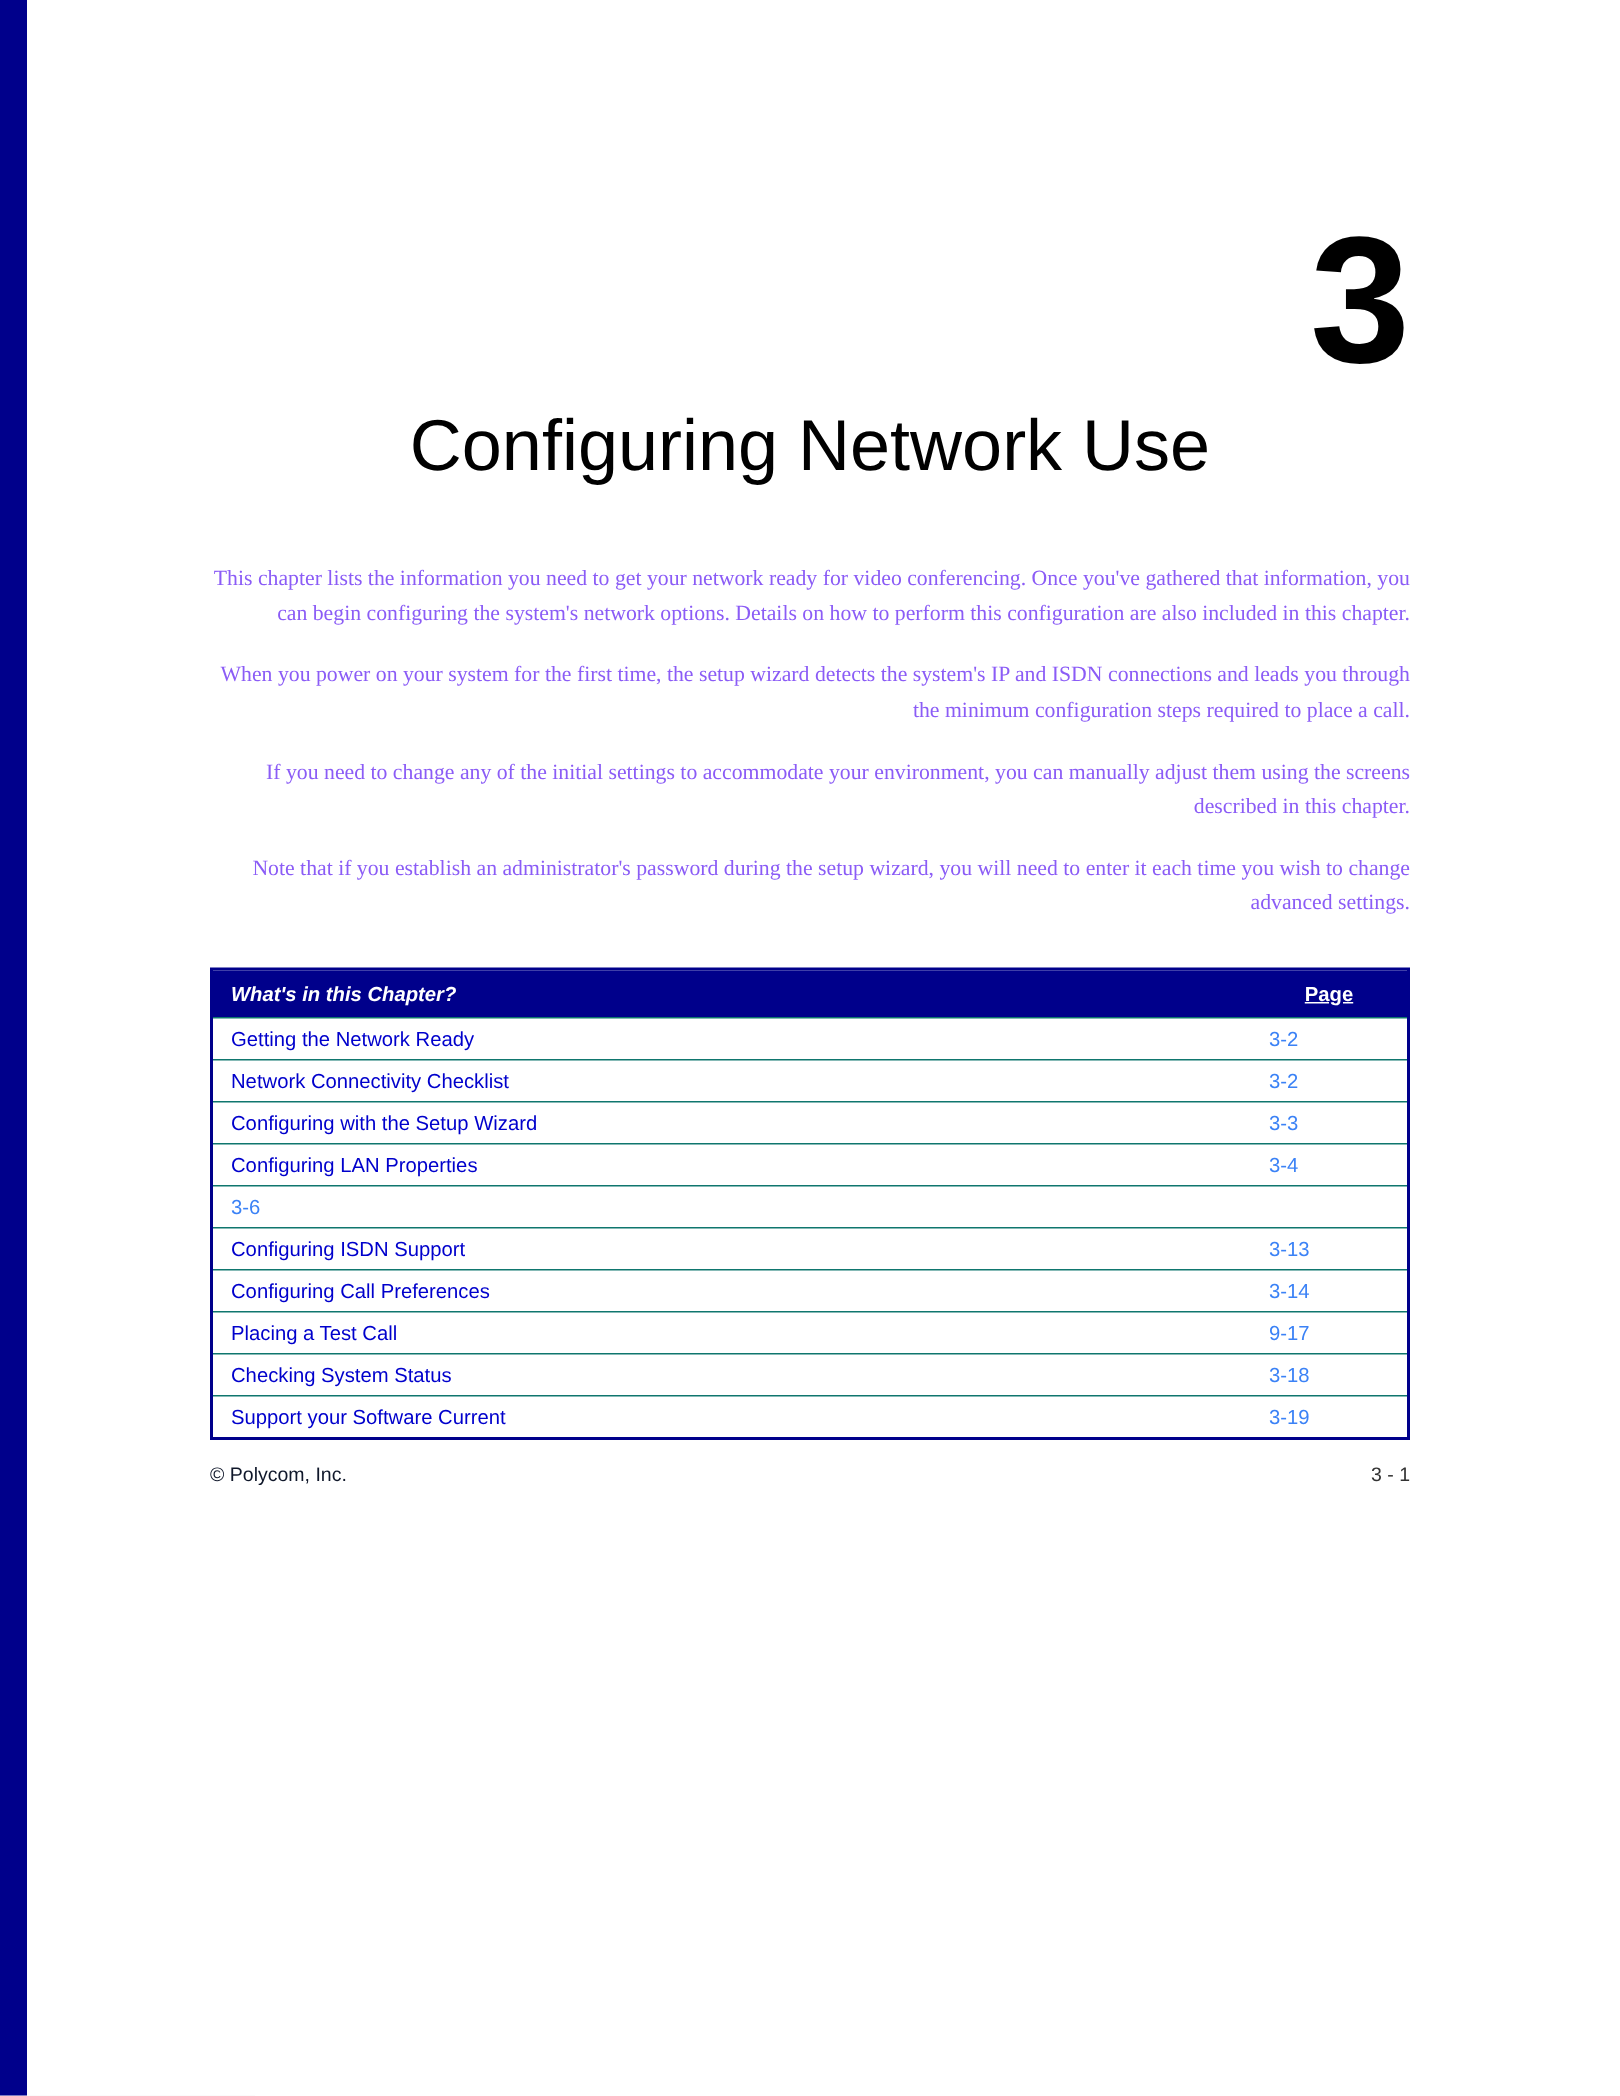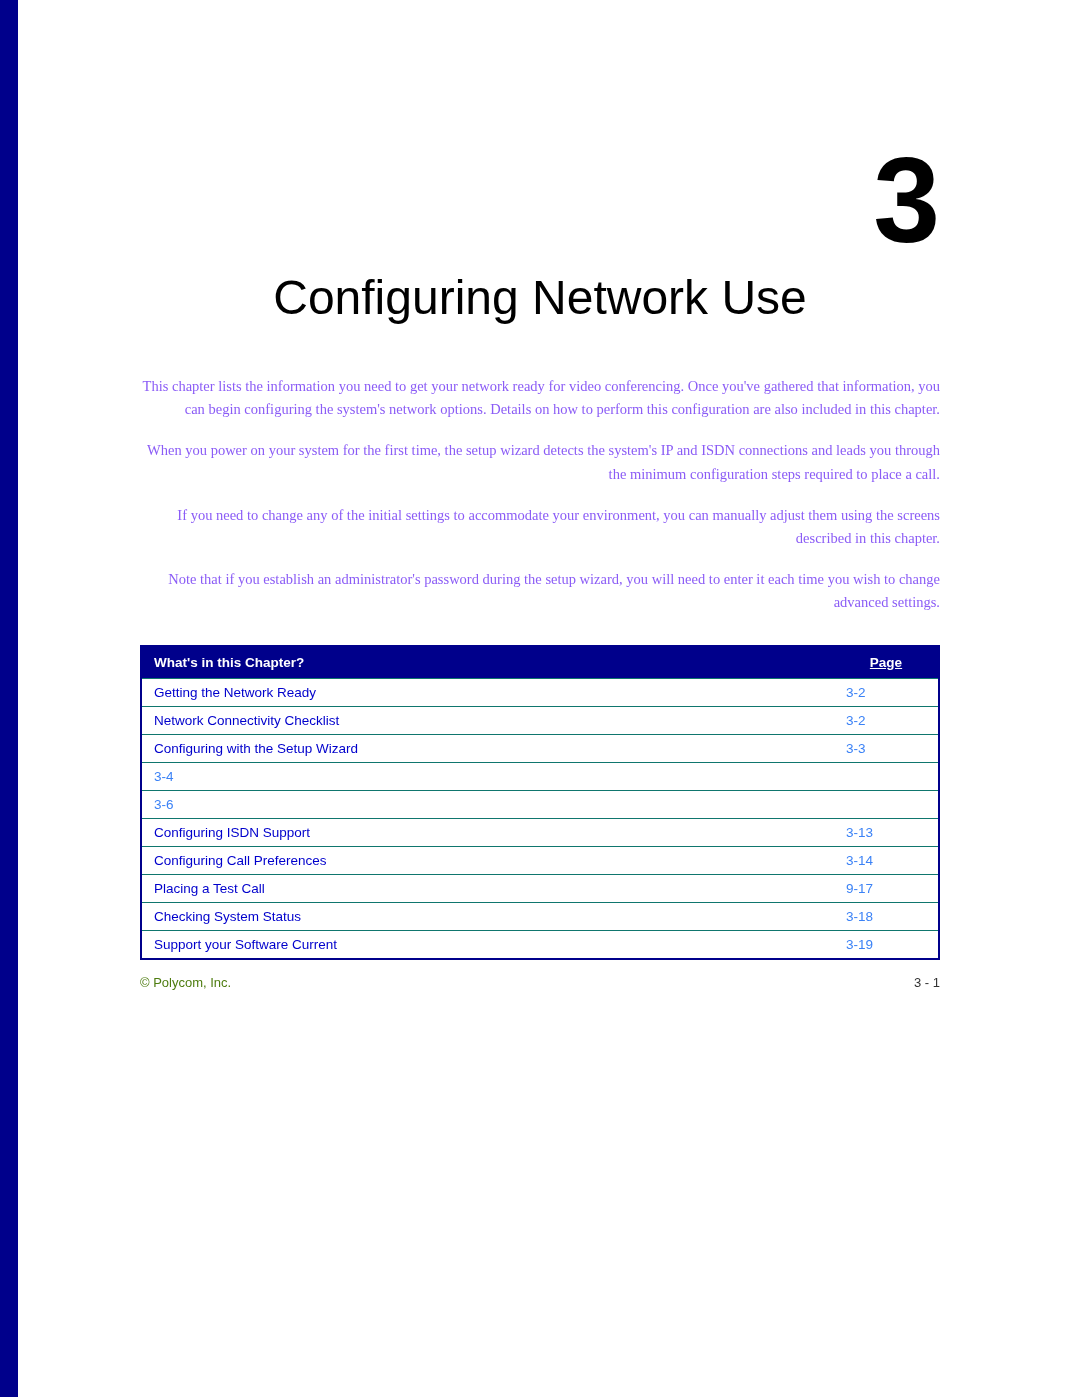--- a/index.html
+++ b/index.html
@@ -71,20 +71,21 @@
       background: #00008b;
       color: #ffffff;
       padding: 8px 12px;
       font-weight: bold;
       font-family: Arial, sans-serif;
       font-size: 13.5px;
     }
 
     .table-header .col-topic {
       flex: 1;
+      font-style: italic;
     }
 
     .table-header .col-page {
       width: 80px;
       text-align: center;
       text-decoration: underline;
     }
 
     .table-row {
       display: flex;
@@ -115,21 +116,21 @@
       left: 140px;
       right: 140px;
       display: flex;
       justify-content: space-between;
       font-size: 13px;
       font-family: Arial, sans-serif;
       color: #333333;
     }
 
     .footer-left {
-      color: #4d7c0f;
+      color: #0f172a;
     }
 
     .footer-right {
       color: #333333;
     }
 
     .left-accent {
       position: absolute;
       left: 0;
       top: 0;
@@ -167,20 +168,21 @@
       </div>
       <div class="table-row">
         <span class="col-topic">Network Connectivity Checklist</span>
         <span class="col-page">3-2</span>
       </div>
       <div class="table-row">
         <span class="col-topic">Configuring with the Setup Wizard</span>
         <span class="col-page">3-3</span>
       </div>
       <div class="table-row">
+        <span class="col-topic">Configuring LAN Properties</span>
         <span class="col-page">3-4</span>
       </div>
       <div class="table-row">
         <span class="col-page">3-6</span>
       </div>
       <div class="table-row">
         <span class="col-topic">Configuring ISDN Support</span>
         <span class="col-page">3-13</span>
       </div>
       <div class="table-row">

